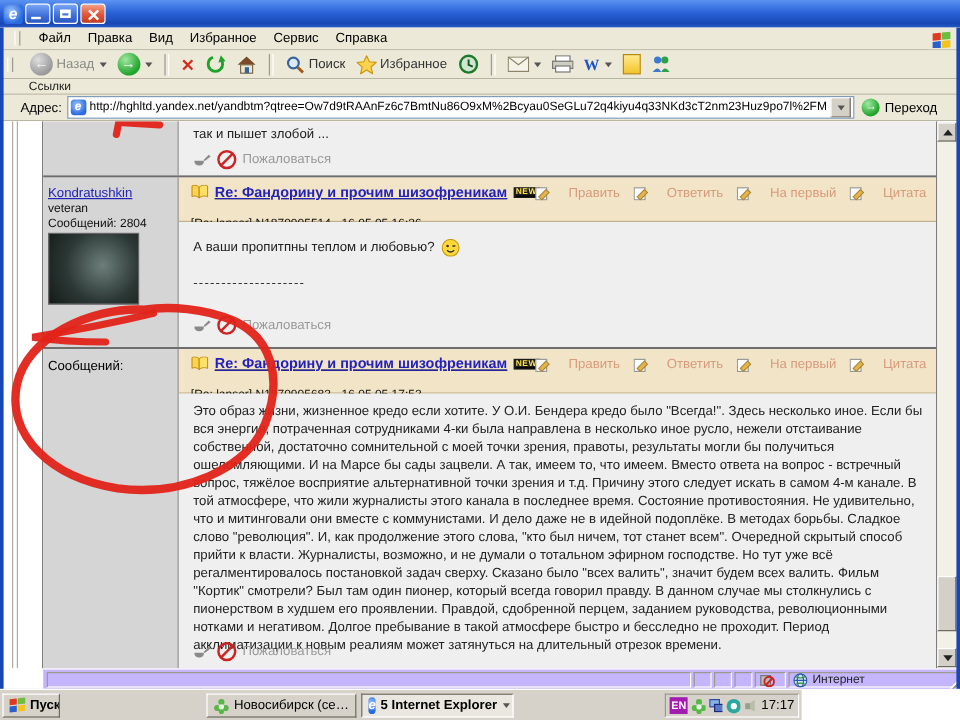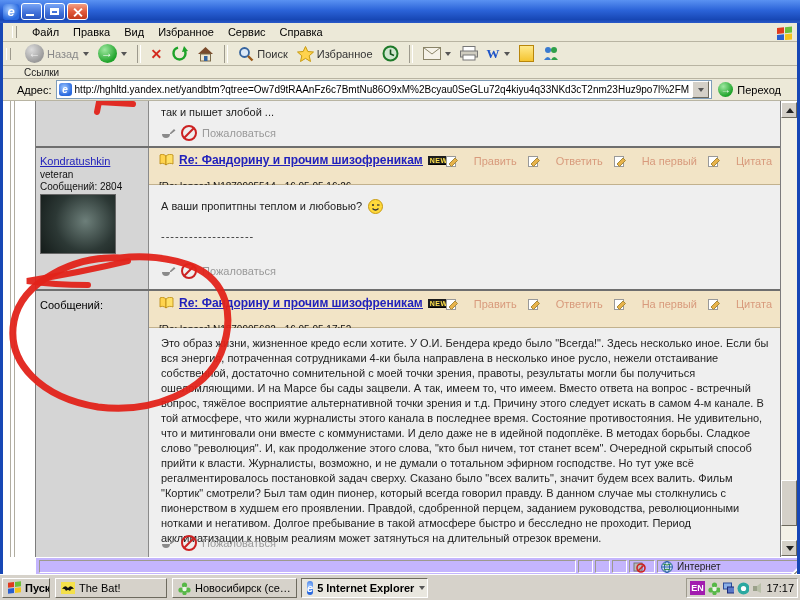--- a/index.html
+++ b/index.html
@@ -79,21 +79,21 @@
   .sbtn{position:absolute;left:0;width:16px;height:16px;background:#d4d0c8;border:1px solid;border-color:#fff #6d6a5e #6d6a5e #fff;box-sizing:border-box;}
   .tri-up{position:absolute;left:4px;top:5px;width:0;height:0;border-left:4px solid transparent;border-right:4px solid transparent;border-bottom:5px solid #222;}
   .tri-dn{position:absolute;left:4px;top:5px;width:0;height:0;border-left:4px solid transparent;border-right:4px solid transparent;border-top:5px solid #222;}
   .sthumb{position:absolute;left:0;top:378px;width:16px;height:46px;background:#d4d0c8;border:1px solid;border-color:#fff #6d6a5e #6d6a5e #fff;box-sizing:border-box;}
   
   .statusbar{left:0;top:557px;width:768px;height:17px;background:#c4b5fd;border-top:1px solid #fff;box-sizing:border-box;font-size:10px;color:#222;margin-left:36px;}
   .pane{position:absolute;top:2px;height:13px;border:1px solid;border-color:#9d9a8d #fff #fff #9d9a8d;box-sizing:border-box;display:flex;align-items:center;padding:0 3px;gap:4px;}
   .gripcorner{position:absolute;right:1px;top:4px;width:12px;height:12px;
     background:repeating-linear-gradient(135deg,#fff 0 2px,#9d9a8d 2px 4px);clip-path:polygon(100% 0,100% 100%,0 100%);}
   
-  .taskbar{left:0;top:574px;width:800px;height:26px;background:#d6d2ca;border-top:1px solid #fff;box-sizing:border-box;}
+  .taskbar{left:0;top:574px;width:668px;height:26px;background:#d6d2ca;border-top:1px solid #fff;box-sizing:border-box;}
   .tkbtn{position:absolute;top:3px;height:20px;background:#d6d2ca;border:1px solid;border-color:#fff #6d6a5e #6d6a5e #fff;
     box-sizing:border-box;display:flex;align-items:center;gap:4px;padding:0 5px;font-size:11px;color:#000;white-space:nowrap;overflow:hidden;}
   .tkbtn.pressed{border-color:#6d6a5e #fff #fff #6d6a5e;background:#e9e7df;font-weight:bold;}
   .startflag{width:15px;height:13px;display:grid;grid-template-columns:6px 6px;grid-template-rows:5px 5px;gap:1px;transform:skewY(-6deg);}
   .startflag span{display:block;}
   .tray{position:absolute;right:2px;top:3px;width:112px;height:20px;border:1px solid;border-color:#9d9a8d #fff #fff #9d9a8d;
     box-sizing:border-box;display:flex;align-items:center;padding:0 3px;gap:3px;}
   .lang{width:17px;height:14px;background:#a21caf;color:#fff;font-size:9px;font-weight:bold;display:flex;align-items:center;justify-content:center;}
   .clock{font-size:11px;margin-left:auto;}
   .w-letter{color:#1d54c8;font-weight:bold;font-size:13px;font-family:"Liberation Serif",serif;}
@@ -434,27 +434,20 @@
   <div class="abs taskbar">
     <span class="tkbtn" style="left:2px;width:48px;font-weight:bold">
       <span class="startflag">
           <span style="background:#e03a1e"></span>
           <span style="background:#6cbf3a"></span>
           <span style="background:#2a5fd0"></span>
           <span style="background:#f4c41c"></span>
         </span>
       <span>Пуск</span>
     </span>
-    <span class="tkbtn" style="left:55px;width:112px">
-      <svg width="14" height="12">
-          <rect x="0" y="0" width="14" height="12" fill="#f4e04a"></rect>
-          <path d="M1 7 Q4 2 7 6 Q10 2 13 7 Q10 6 9 9 Q7 7 5 9 Q4 6 1 7 Z" fill="#111"></path>
-        </svg>
-      <span>The Bat!</span>
-    </span>
     <span class="tkbtn" style="left:172px;width:125px">
       <svg width="13" height="13">
           <circle cx="6.5" cy="3" r="2.6" fill="#57b847"></circle>
           <circle cx="3" cy="8" r="2.6" fill="#57b847"></circle>
           <circle cx="10" cy="8" r="2.6" fill="#57b847"></circle>
           <circle cx="6.5" cy="11" r="2.2" fill="#57b847"></circle>
           <circle cx="6.5" cy="7" r="2.2" fill="#eaf6e4"></circle>
         </svg>
       <span style="overflow:hidden;text-overflow:ellipsis;max-width:96px">Новосибирск (сентябрь...</span>
     </span>

